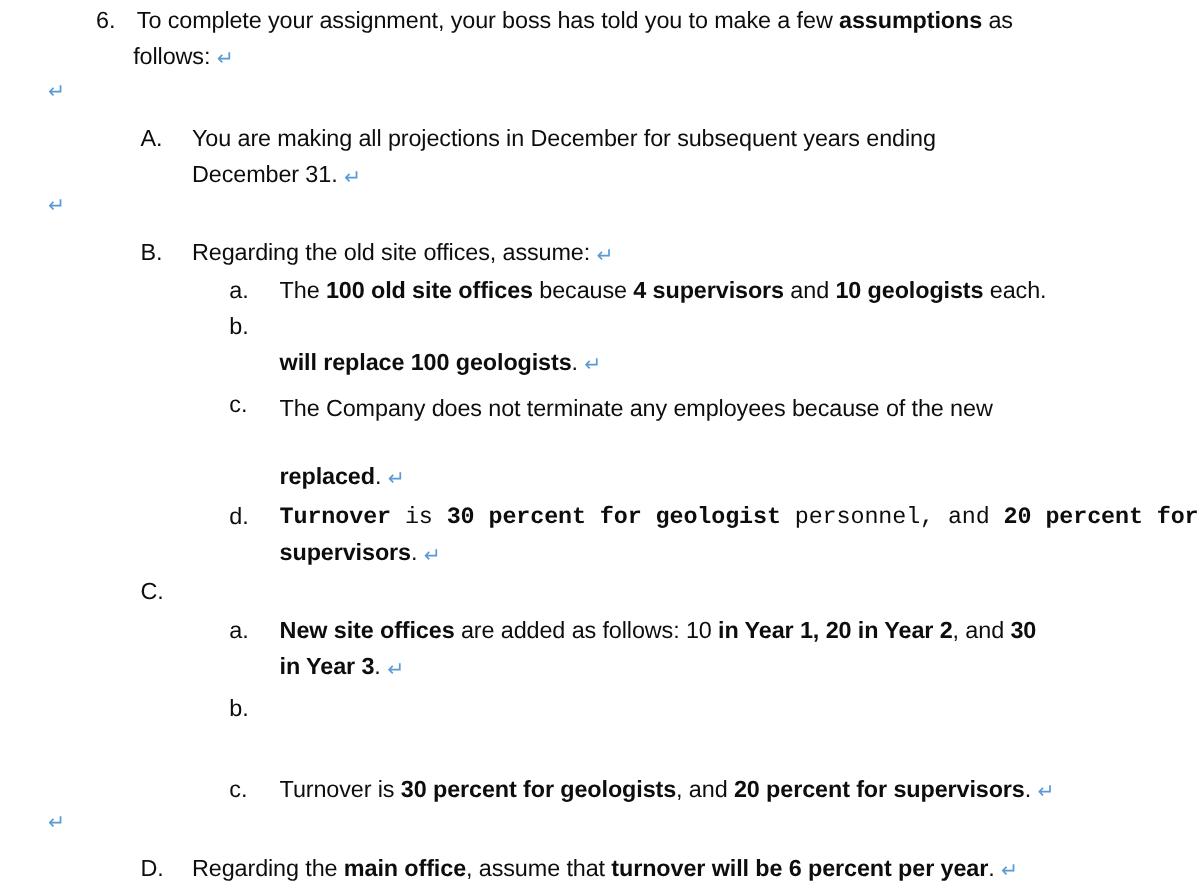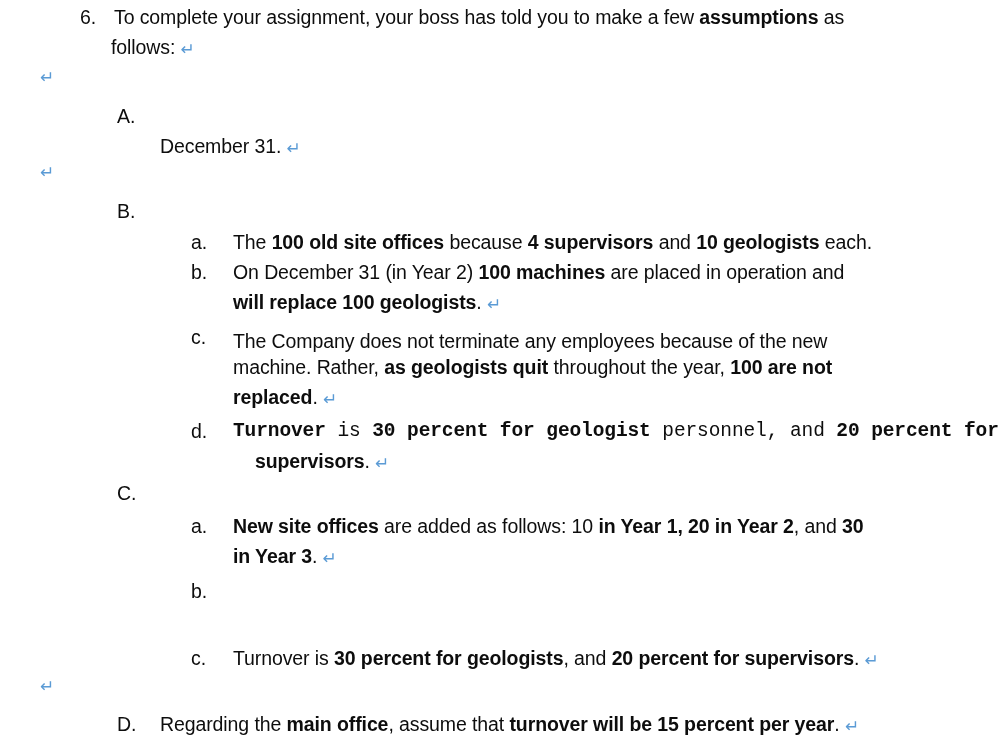--- a/index.html
+++ b/index.html
@@ -92,56 +92,60 @@
   </div>
 
   <div class="line lvl0-wrap" style="top:32px;">
     <span>follows: </span><span class="cr">↵</span>
   </div>
 
   <span class="cr-standalone margin-cr" style="top:62px;">↵</span>
 
   <span class="marker lvl1-num" style="top:101px;">A.</span>
 
+  <div class="line lvl1-txt" style="top:101px;">
+    <span>You are making all projections in December for subsequent years ending</span>
+  </div>
 
   <div class="line lvl1-wrap" style="top:131px;">
     <span>December 31. </span><span class="cr">↵</span>
   </div>
 
   <span class="cr-standalone margin-cr" style="top:157px;">↵</span>
 
   <span class="marker lvl1-num" style="top:196px;">B.</span>
 
+  <div class="line lvl1-txt" style="top:196px;">
+    <span>Regarding the old site offices, assume: </span><span class="cr">↵</span>
+  </div>
 
   <span class="marker lvl2-num" style="top:227px;">a.</span>
   <div class="line lvl2-txt" style="top:227px;"><span>The </span><b>100 old site offices</b><span> because </span><b>4 supervisors</b><span> and </span><b>10 geologists</b><span> each. </span></div>
 
   <span class="marker lvl2-num" style="top:257px;">b.</span>
-  <div class="line lvl2-txt" style="top:257px;"><span>On December 31 (in Year 2) </span><b>100 machines</b><span> are placed in operation and</span></div>
   <div class="line lvl2-wrap" style="top:287px;"><b>will replace 100 geologists</b><span>. </span><span class="cr">↵</span></div>
 
   <span class="marker lvl2-num" style="top:322px;">c.</span>
   <div class="line lvl2-txt" style="top:326px;"><span>The Company does not terminate any employees because of the new</span></div>
-  <div class="line lvl2-wrap" style="top:352px;"><span>machine. Rather, </span><b>as geologists quit</b><span> throughout the year, </span><b>100 are not</b></div>
   <div class="line lvl2-wrap" style="top:382px;"><b>replaced</b><span>. </span><span class="cr">↵</span></div>
 
   <span class="marker lvl2-num" style="top:416px;">d.</span>
   <div class="line lvl2-txt" style="top:416px;font-family:Liberation Mono, monospace;"><b>Turnover</b><span> is </span><b>30 percent for geologist</b><span> personnel, and </span><b>20 percent for</b></div>
-  <div class="line lvl2-wrap" style="top:446px;margin-left:22px;"><b>supervisors</b><span>. </span><span class="cr">↵</span></div>
+  <div class="line lvl2-wrap" style="top:446px;"><b>supervisors</b><span>. </span><span class="cr">↵</span></div>
 
   <span class="marker lvl1-num" style="top:478px;">C.</span>
 
 
   <span class="marker lvl2-num" style="top:511px;">a.</span>
   <div class="line lvl2-txt" style="top:511px;"><b>New site offices</b><span> are added as follows: 10 </span><b>in Year 1, 20 in Year 2</b><span>, and </span><b>30</b></div>
   <div class="line lvl2-wrap" style="top:541px;"><b>in Year 3</b><span>. </span><span class="cr">↵</span></div>
 
   <span class="marker lvl2-num" style="top:576px;">b.</span>
 
   <span class="marker lvl2-num" style="top:643px;">c.</span>
   <div class="line lvl2-txt" style="top:643px;"><span>Turnover is </span><b>30 percent for geologists</b><span>, and </span><b>20 percent for supervisors</b><span>. </span><span class="cr">↵</span></div>
 
   <span class="cr-standalone margin-cr" style="top:671px;">↵</span>
 
   <span class="marker lvl1-num" style="top:709px;">D.</span>
-  <div class="line lvl1-txt" style="top:709px;"><span>Regarding the </span><b>main office</b><span>, assume that </span><b>turnover will be 15 percent per year</b><span>. </span><span class="cr">↵</span></div>
+  <div class="line lvl1-txt" style="top:709px;"><span>Regarding the </span><b>main office</b><span>, assume that </span><b>turnover will be 6 percent per year</b><span>. </span><span class="cr">↵</span></div>
 
 </div>
 
 </body></html>

